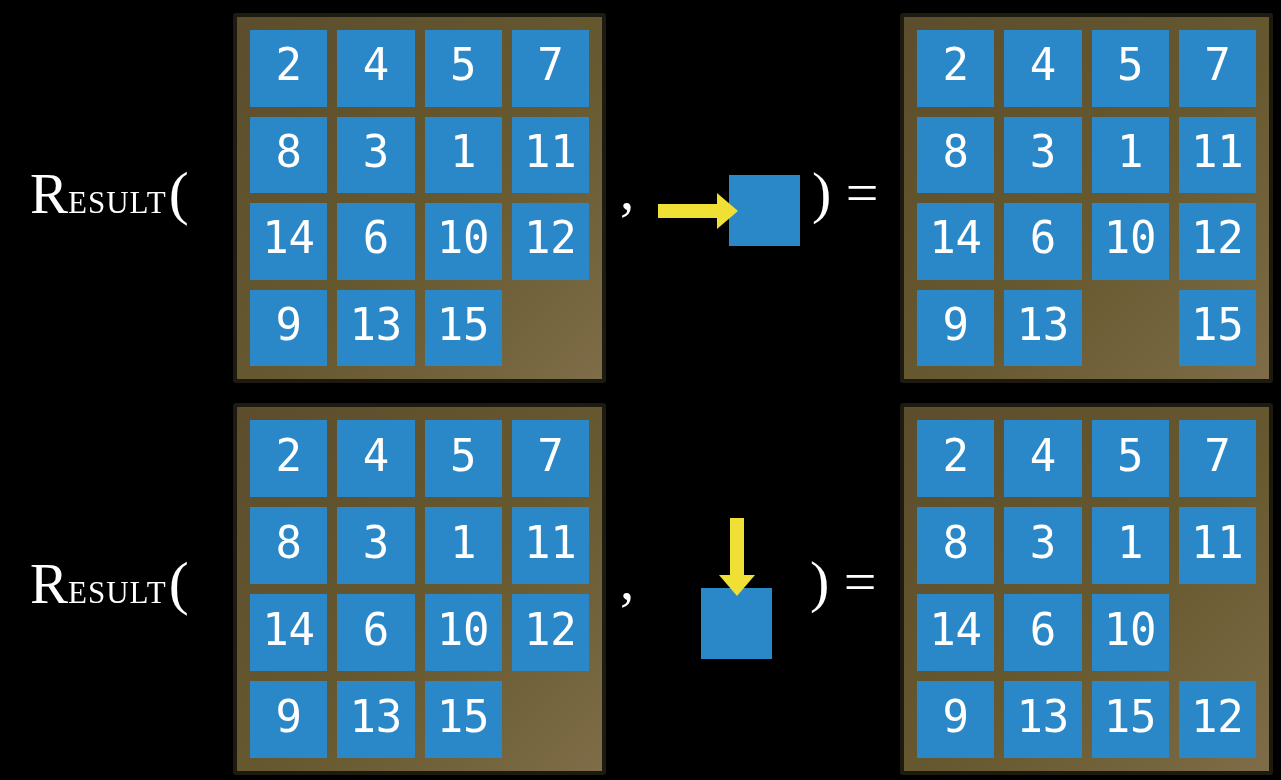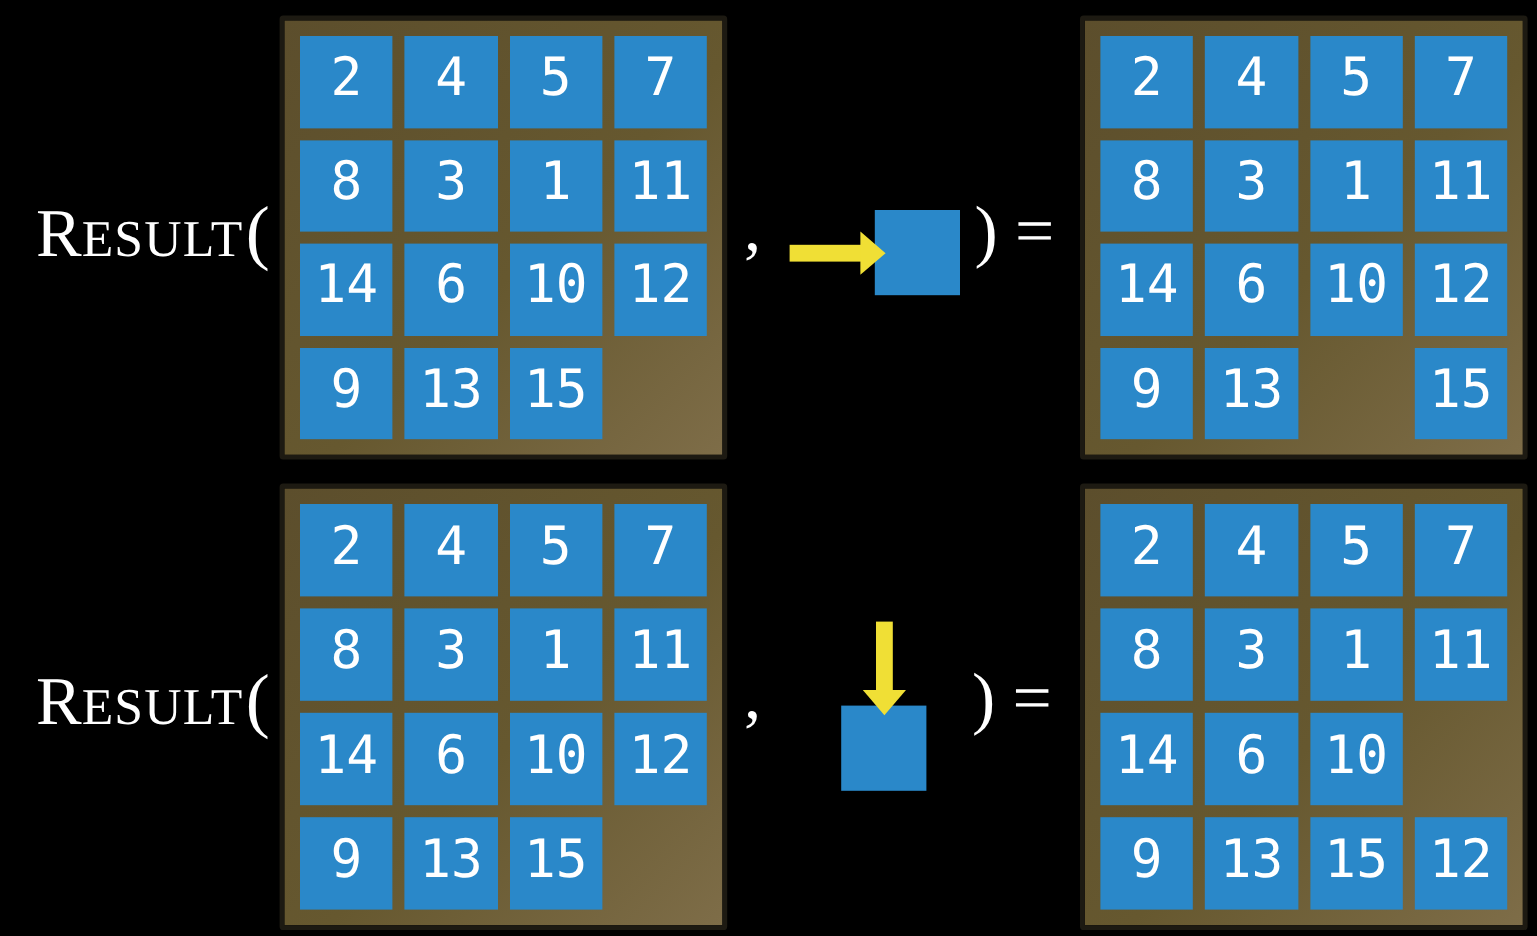--- a/index.html
+++ b/index.html
@@ -15,21 +15,21 @@
 
   
   .func-label {
     display: flex;
     align-items: baseline;
     color: #ffffff;
     white-space: nowrap;
     line-height: 1;
   }
   .func-initial { font-size: 57px; }
-  .func-rest    { font-size: 43px; letter-spacing: 1px; }
+  .func-rest    { font-size: 31px; letter-spacing: 1px; }
   .func-paren   { font-size: 60px; margin-left: 2px; }
 
   .comma   { font-size: 57px; color: #ffffff; line-height: 1; }
   .closing { font-size: 58px; color: #ffffff; line-height: 1; white-space: pre; }
 
   
   .board {
     position: absolute;
     box-sizing: border-box;
     background: linear-gradient(135deg, #5c4e2c 0%, #66582f 55%, #7e6d48 100%);

